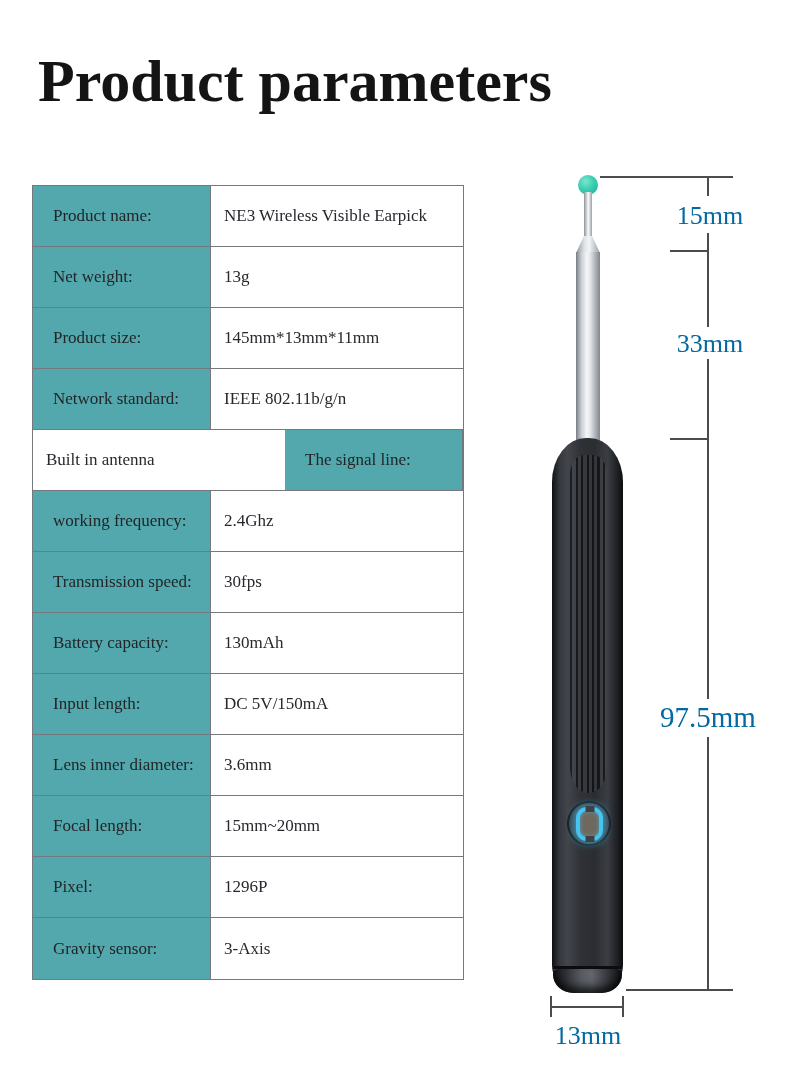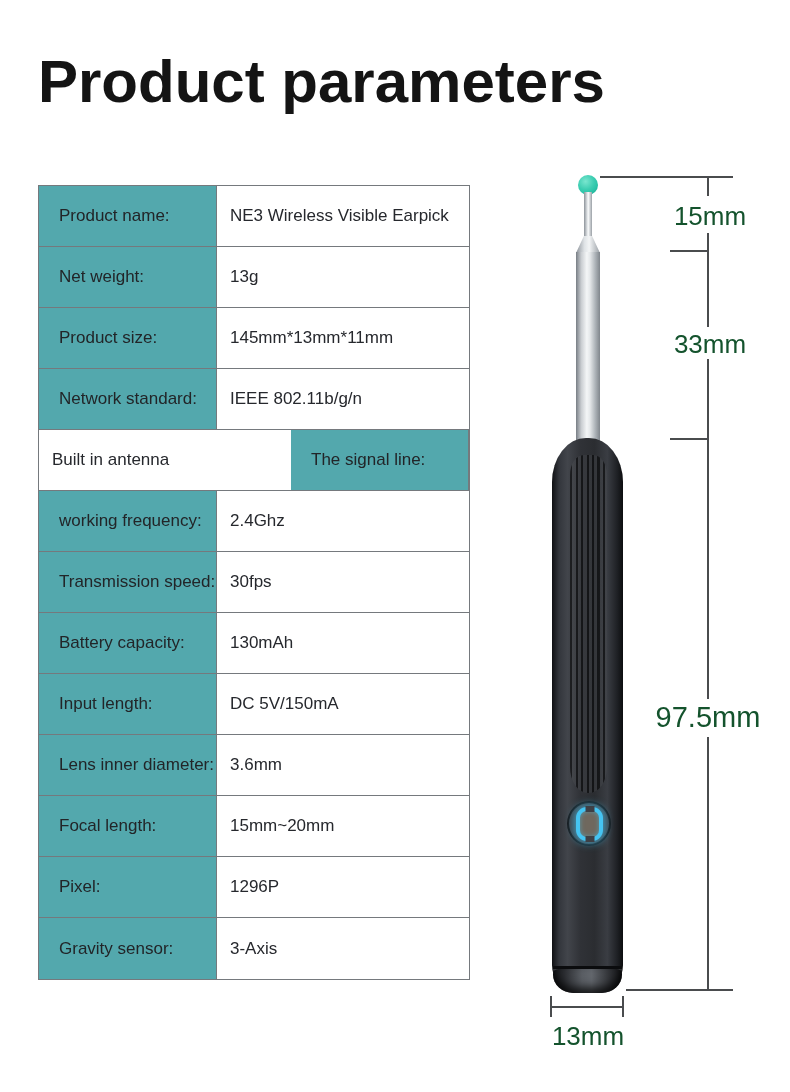--- a/index.html
+++ b/index.html
@@ -7,29 +7,29 @@
     --tip-green:#2BC3A8;
     --button-ring-cyan:#45C4F2;
     --table-border:#75797D;
     --dimension-line:#4A4C4E;
     --text-dark:#26282D;
   }
   *{margin:0;padding:0;box-sizing:border-box;}
   html,body{background:#fff;}
   .page{
     position:relative;width:790px;height:1092px;background:#ffffff;overflow:hidden;
-    font-family:Liberation Sans, sans-serif;color:var(--text-dark);
+    font-family:Liberation Serif, serif;color:var(--text-dark);
   }
   .title{
     position:absolute;left:38px;top:44px;
     font-size:60px;font-weight:700;letter-spacing:0px;color:#141414;line-height:1.25;
   }
   
   .spec-table{
-    position:absolute;left:38px;top:185px;width:432px;
+    position:absolute;left:32px;top:185px;width:432px;
     border:1.5px solid var(--table-border);
   }
   .spec-row{display:flex;height:61px;border-bottom:1.5px solid var(--table-border);}
   .spec-row:last-child{border-bottom:none;}
   .cell{display:flex;align-items:center;font-size:17px;}
   .cell.label{
     width:178px;flex:0 0 178px;background:var(--accent-teal);
     border-right:1.5px solid var(--table-border);padding-left:20px;color:#222528;
   }
   .cell.value{flex:1;background:#fff;padding-left:13px;color:var(--text-dark);}
@@ -83,21 +83,21 @@
     border-radius:6px 6px 22px 22px / 6px 6px 20px 20px;
     background:linear-gradient(90deg,#141518 0%,#2a2c30 16%,#595d63 42%,#62666c 56%,#303236 82%,#101113 100%);
     box-shadow:inset 0 -6px 8px rgba(0,0,0,.75);
   }
   
   .dim{background:var(--dimension-line);}
   .dim.h{height:2px;}
   .dim.v{width:2px;}
   .dim-label{
     position:absolute;transform:translateX(-50%);
-    font-size:26px;color:#14532d;white-space:nowrap;
+    font-size:26px;color:#0369a1;white-space:nowrap;
   }
   .dim-label.big{font-size:29px;}
 </style>
 </head>
 <body>
 
 <div class="page">
 
   <div class="title">Product parameters</div>
 

